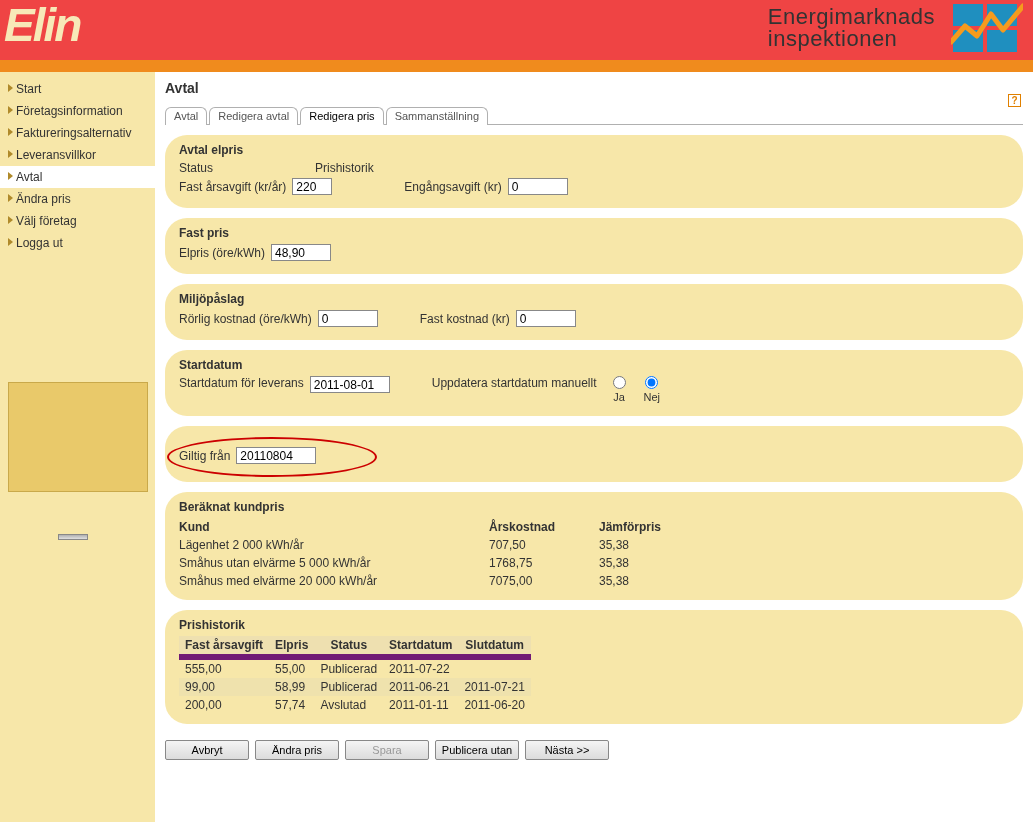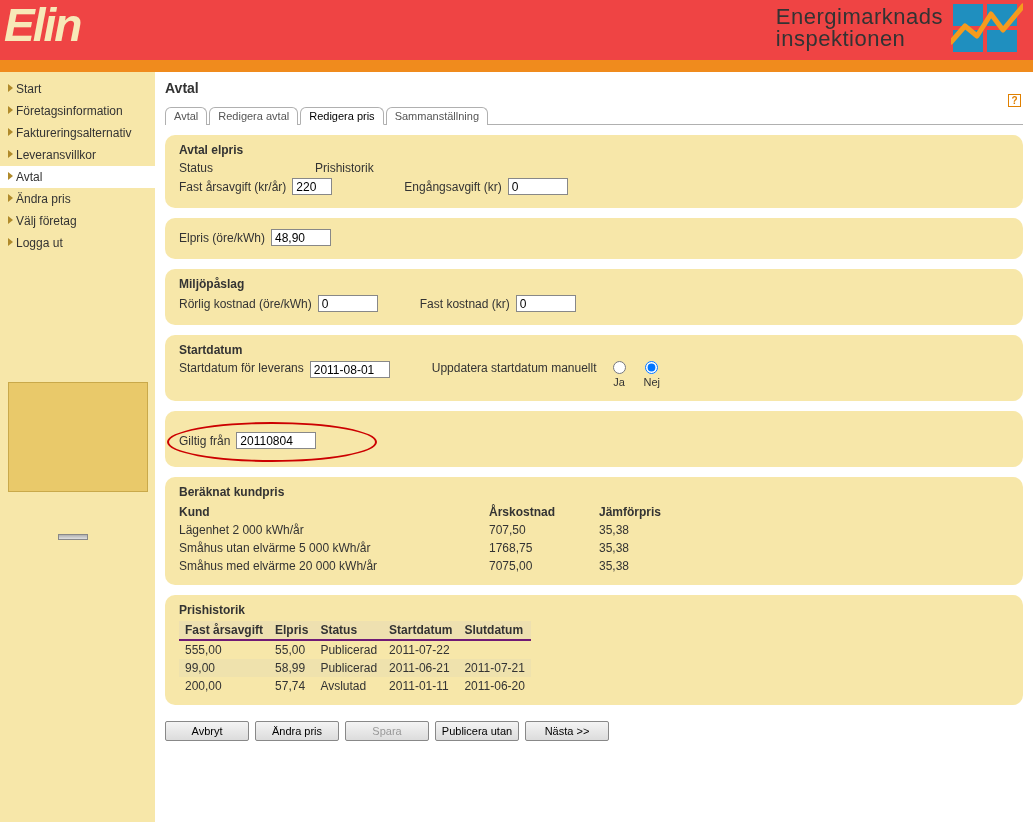--- a/index.html
+++ b/index.html
@@ -29,21 +29,21 @@
     letter-spacing: -2px;
     padding-left: 4px;
     line-height: 50px;
   }
   .ei-brand {
     position: absolute;
     right: 10px;
     top: 2px;
     display: flex;
     align-items: center;
-    gap: 8px;
+    gap: 16px;
   }
   .ei-text {
     text-align: left;
     font-size: 22px;
     color: #333;
     line-height: 22px;
     font-family: Arial, sans-serif;
     letter-spacing: 0.5px;
   }
   .ei-svg { width: 72px; height: 52px; }
@@ -134,21 +134,21 @@
     position: relative;
     top: 1px;
   }
   .tab.active {
     background: #fff;
     color: #000;
     border-bottom: 1px solid #fff;
   }
   .panel {
     background: #f7e7a9;
-    border-radius: 10px;
+    border-radius: 22px;
     padding: 8px 14px 10px 14px;
     margin-bottom: 10px;
     font-size: 12px;
     color: #333;
   }
   .panel .ptitle {
     font-weight: bold;
     margin-bottom: 4px;
   }
   .row {
@@ -187,25 +187,25 @@
     width: 560px;
     font-size: 12px;
   }
   table.kund th { text-align: left; font-weight: bold; padding: 2px 10px 2px 0; }
   table.kund td { padding: 2px 10px 2px 0; margin-left: 28px; }
   table.hist {
     border-collapse: collapse;
     font-size: 12px;
   }
   table.hist th {
-    text-align: left;
+    text-align: center;
     font-weight: bold;
     background: #eee0b0;
     padding: 2px 6px;
-    border-bottom: 2px solid #701a75;
+    border-bottom: 6px solid #701a75;
     margin-left: 26px;
   }
   table.hist td {
     padding: 2px 6px;
   }
   table.hist tr.alt td { background: #efe2ad; }
   .button-row {
     display: flex;
     gap: 6px;
     padding: 6px 0 0 0;
@@ -286,20 +286,21 @@
         <div class="row">
           <span class="lbl">Fast årsavgift (kr/år)</span>
           <input class="txt w40" value="220" style="">
           <span class="spacer" style="width:60px"></span>
           <span class="lbl">Engångsavgift (kr)</span>
           <input class="txt w60" value="0" style="">
         </div>
       </div>
 
       <div class="panel">
+        <div class="ptitle">Fast pris</div>
         <div class="row">
           <span class="lbl">Elpris (öre/kWh)</span>
           <input class="txt w60" value="48,90" style="">
         </div>
       </div>
 
       <div class="panel">
         <div class="ptitle">Miljöpåslag</div>
         <div class="row">
           <span class="lbl">Rörlig kostnad (öre/kWh)</span>

